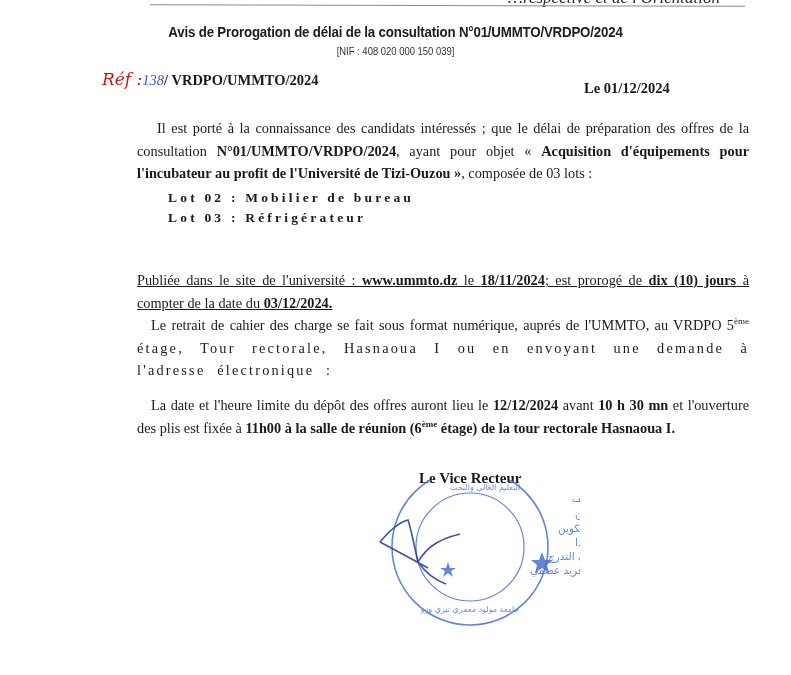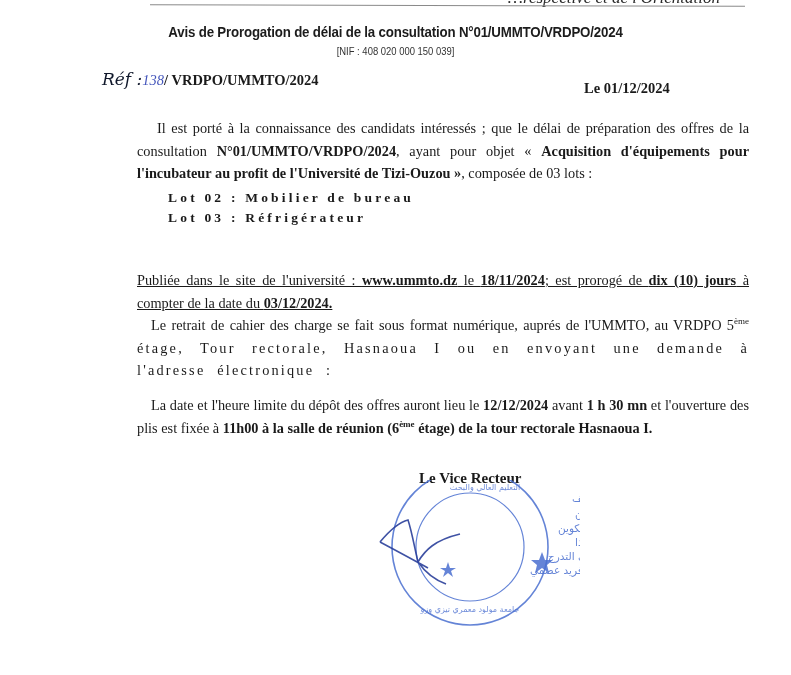--- a/index.html
+++ b/index.html
@@ -23,21 +23,21 @@
     letter-spacing:-0.2px; color:#1c1c1c; transform:scaleX(0.93);
   }
   .nif {
     left:0; top:45px; width:791px; text-align:center;
     font-family:"Liberation Sans", sans-serif; font-size:10.5px; color:#333;
     transform:scaleX(0.9);
   }
   .ref {
     left:102px; top:69px; font-size:14.5px; font-weight:bold; white-space:nowrap;
   }
-  .ref .ref-script { font-style:italic; font-weight:normal; font-size:17px; font-family:"DejaVu Serif", serif; color:#0f172a; }
+  .ref .ref-script { font-style:italic; font-weight:normal; font-size:17px; font-family:"DejaVu Serif", serif; color:#b91c1c; }
   .ref .ref-num { color:#4455bb; font-weight:normal; font-style:italic; }
   .date {
     left:584px; top:80px; font-size:14.5px; font-weight:bold;
   }
   .para {
     left:97px; width:612px; font-size:14.3px; line-height:22.5px; text-align:justify;margin-left:40px;
   }
   .para b { font-weight:bold; }
   .p1 { top:117px; text-indent:20px; }
   .lots {
@@ -82,21 +82,21 @@
 
 <div class="abs para p2">
   <span>Publiée dans le site de l'université : </span><b class="link">www.ummto.dz</b><span> le </span><b>18/11/2024</b><span>; est prorogé de </span><b>dix (10) jours</b><span> à compter de la date du </span><b>03/12/2024.</b>
 </div>
 
 <div class="abs para p3">
   <span>Le retrait de cahier des charge se fait sous format numérique, auprés de l'UMMTO, au VRDPO 5</span><sup>ème</sup><span class="spread"> étage, Tour rectorale, Hasnaoua I ou en envoyant une demande à l'adresse électronique :</span><br>
 </div>
 
 <div class="abs para p4">
-  <span>La date et l'heure limite du dépôt des offres auront lieu le </span><b>12/12/2024</b><span> avant </span><b>1 h 30 mn</b><span> et l'ouverture des plis est fixée à </span><b>11h00 à la salle de réunion (6</b><sup style="font-weight:bold">ème</sup><b> étage) de la tour rectorale Hasnaoua I.</b>
+  <span>La date et l'heure limite du dépôt des offres auront lieu le </span><b>12/12/2024</b><span> avant </span><b>10 h 30 mn</b><span> et l'ouverture des plis est fixée à </span><b>11h00 à la salle de réunion (6</b><sup style="font-weight:bold">ème</sup><b> étage) de la tour rectorale Hasnaoua I.</b>
 </div>
 
 <div class="abs signer">Le Vice Recteur</div>
 
 <svg class="abs stamp-svg" width="260" height="150" viewBox="0 0 260 150">
   <g fill="none" stroke="#4a6fd0" opacity="0.85">
     <circle cx="150" cy="67" r="78" stroke-width="1.6"></circle>
     <circle cx="150" cy="67" r="54" stroke-width="1.2"></circle>
   </g>
   <g fill="#4a6fd0" opacity="0.85" font-family="DejaVu Sans, sans-serif" font-size="10.5" text-anchor="end" direction="rtl">

